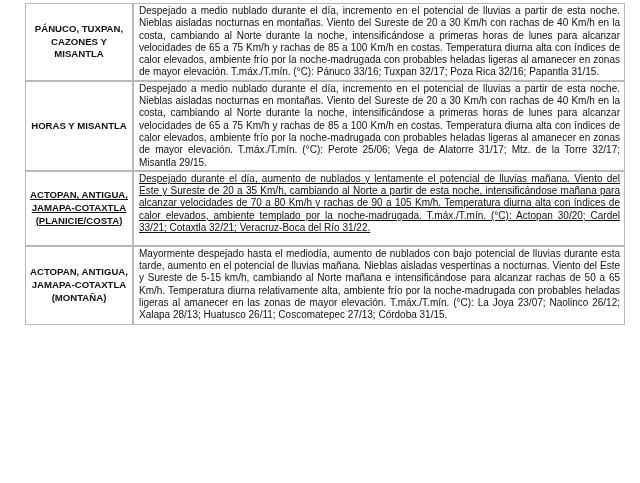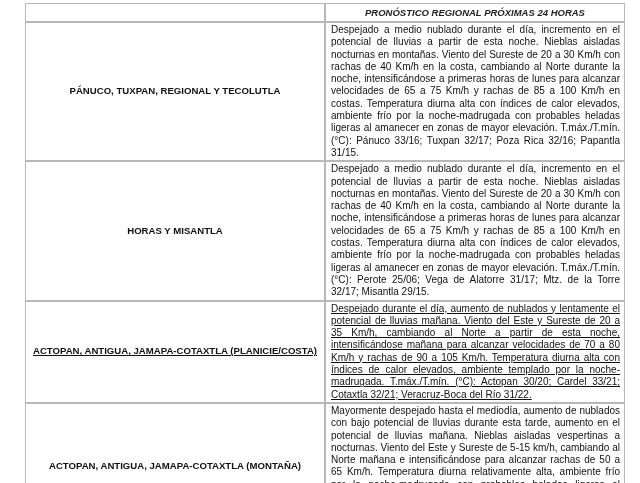--- a/index.html
+++ b/index.html
@@ -16,26 +16,22 @@
     tr.r3 td { height: 71px; text-decoration: underline; }
     tr.r4 td { height: 75px; }
     .temps { }
   </style>
 </head>
 <body>
 
 <div class="tbl-wrap">
   <table>
     <tbody>
-        <tr>
-      <td class="hdr-empty"></td>
-      <td class="hdr-title">PRONÓSTICO REGIONAL PRÓXIMAS 24 HORAS</td>
-    </tr>
     <tr class="r1">
-      <td class="region">PÁNUCO, TUXPAN, REGIONAL Y TECOLUTLA</td>
+      <td class="region">PÁNUCO, TUXPAN, CAZONES Y MISANTLA</td>
       <td class="forecast"><span>Despejado a medio nublado durante el día, incremento en el potencial de lluvias a partir de esta noche. Nieblas aisladas nocturnas en montañas. Viento del Sureste de 20 a 30 Km/h con rachas de 40 Km/h en la costa, cambiando al Norte durante la noche, intensificándose a primeras horas de lunes para alcanzar velocidades de 65 a 75 Km/h y rachas de 85  a 100 Km/h en costas. Temperatura diurna alta con índices de calor elevados, ambiente frío por la noche-madrugada con probables heladas ligeras al amanecer en zonas de mayor elevación. T.máx./T.mín. (°C): </span><span class="temps">Pánuco 33/16; Tuxpan 32/17; Poza Rica 32/16; Papantla 31/15.</span></td>
     </tr>
     <tr class="r2">
       <td class="region">HORAS Y MISANTLA</td>
       <td class="forecast"><span>Despejado a medio nublado durante el día, incremento en el potencial de lluvias a partir de esta noche. Nieblas aisladas nocturnas en montañas. Viento del Sureste de 20 a 30 Km/h con rachas de 40 Km/h en la costa, cambiando al Norte durante la noche, intensificándose a primeras horas de lunes para alcanzar velocidades de 65 a 75 Km/h y rachas de 85  a 100 Km/h en costas. Temperatura diurna alta con índices de calor elevados, ambiente frío por la noche-madrugada con probables heladas ligeras al amanecer en zonas de mayor elevación. T.máx./T.mín. (°C): </span><span class="temps">Perote 25/06; Vega de Alatorre 31/17; Mtz. de la Torre 32/17; Misantla 29/15.</span></td>
     </tr>
     <tr class="r3">
       <td class="region">ACTOPAN, ANTIGUA, JAMAPA-COTAXTLA (PLANICIE/COSTA)</td>
       <td class="forecast"><span>Despejado durante el día, aumento de nublados y lentamente el potencial de lluvias mañana. Viento del Este y Sureste de 20 a 35 Km/h, cambiando al Norte a partir de esta noche, intensificándose mañana para alcanzar velocidades de 70 a 80 Km/h y rachas de 90 a 105 Km/h. Temperatura diurna alta con índices de calor elevados, ambiente templado por la noche-madrugada. T.máx./T.mín. (°C): </span><span class="temps">Actopan 30/20; Cardel 33/21; Cotaxtla 32/21; Veracruz-Boca del Río 31/22.</span></td>
     </tr>

